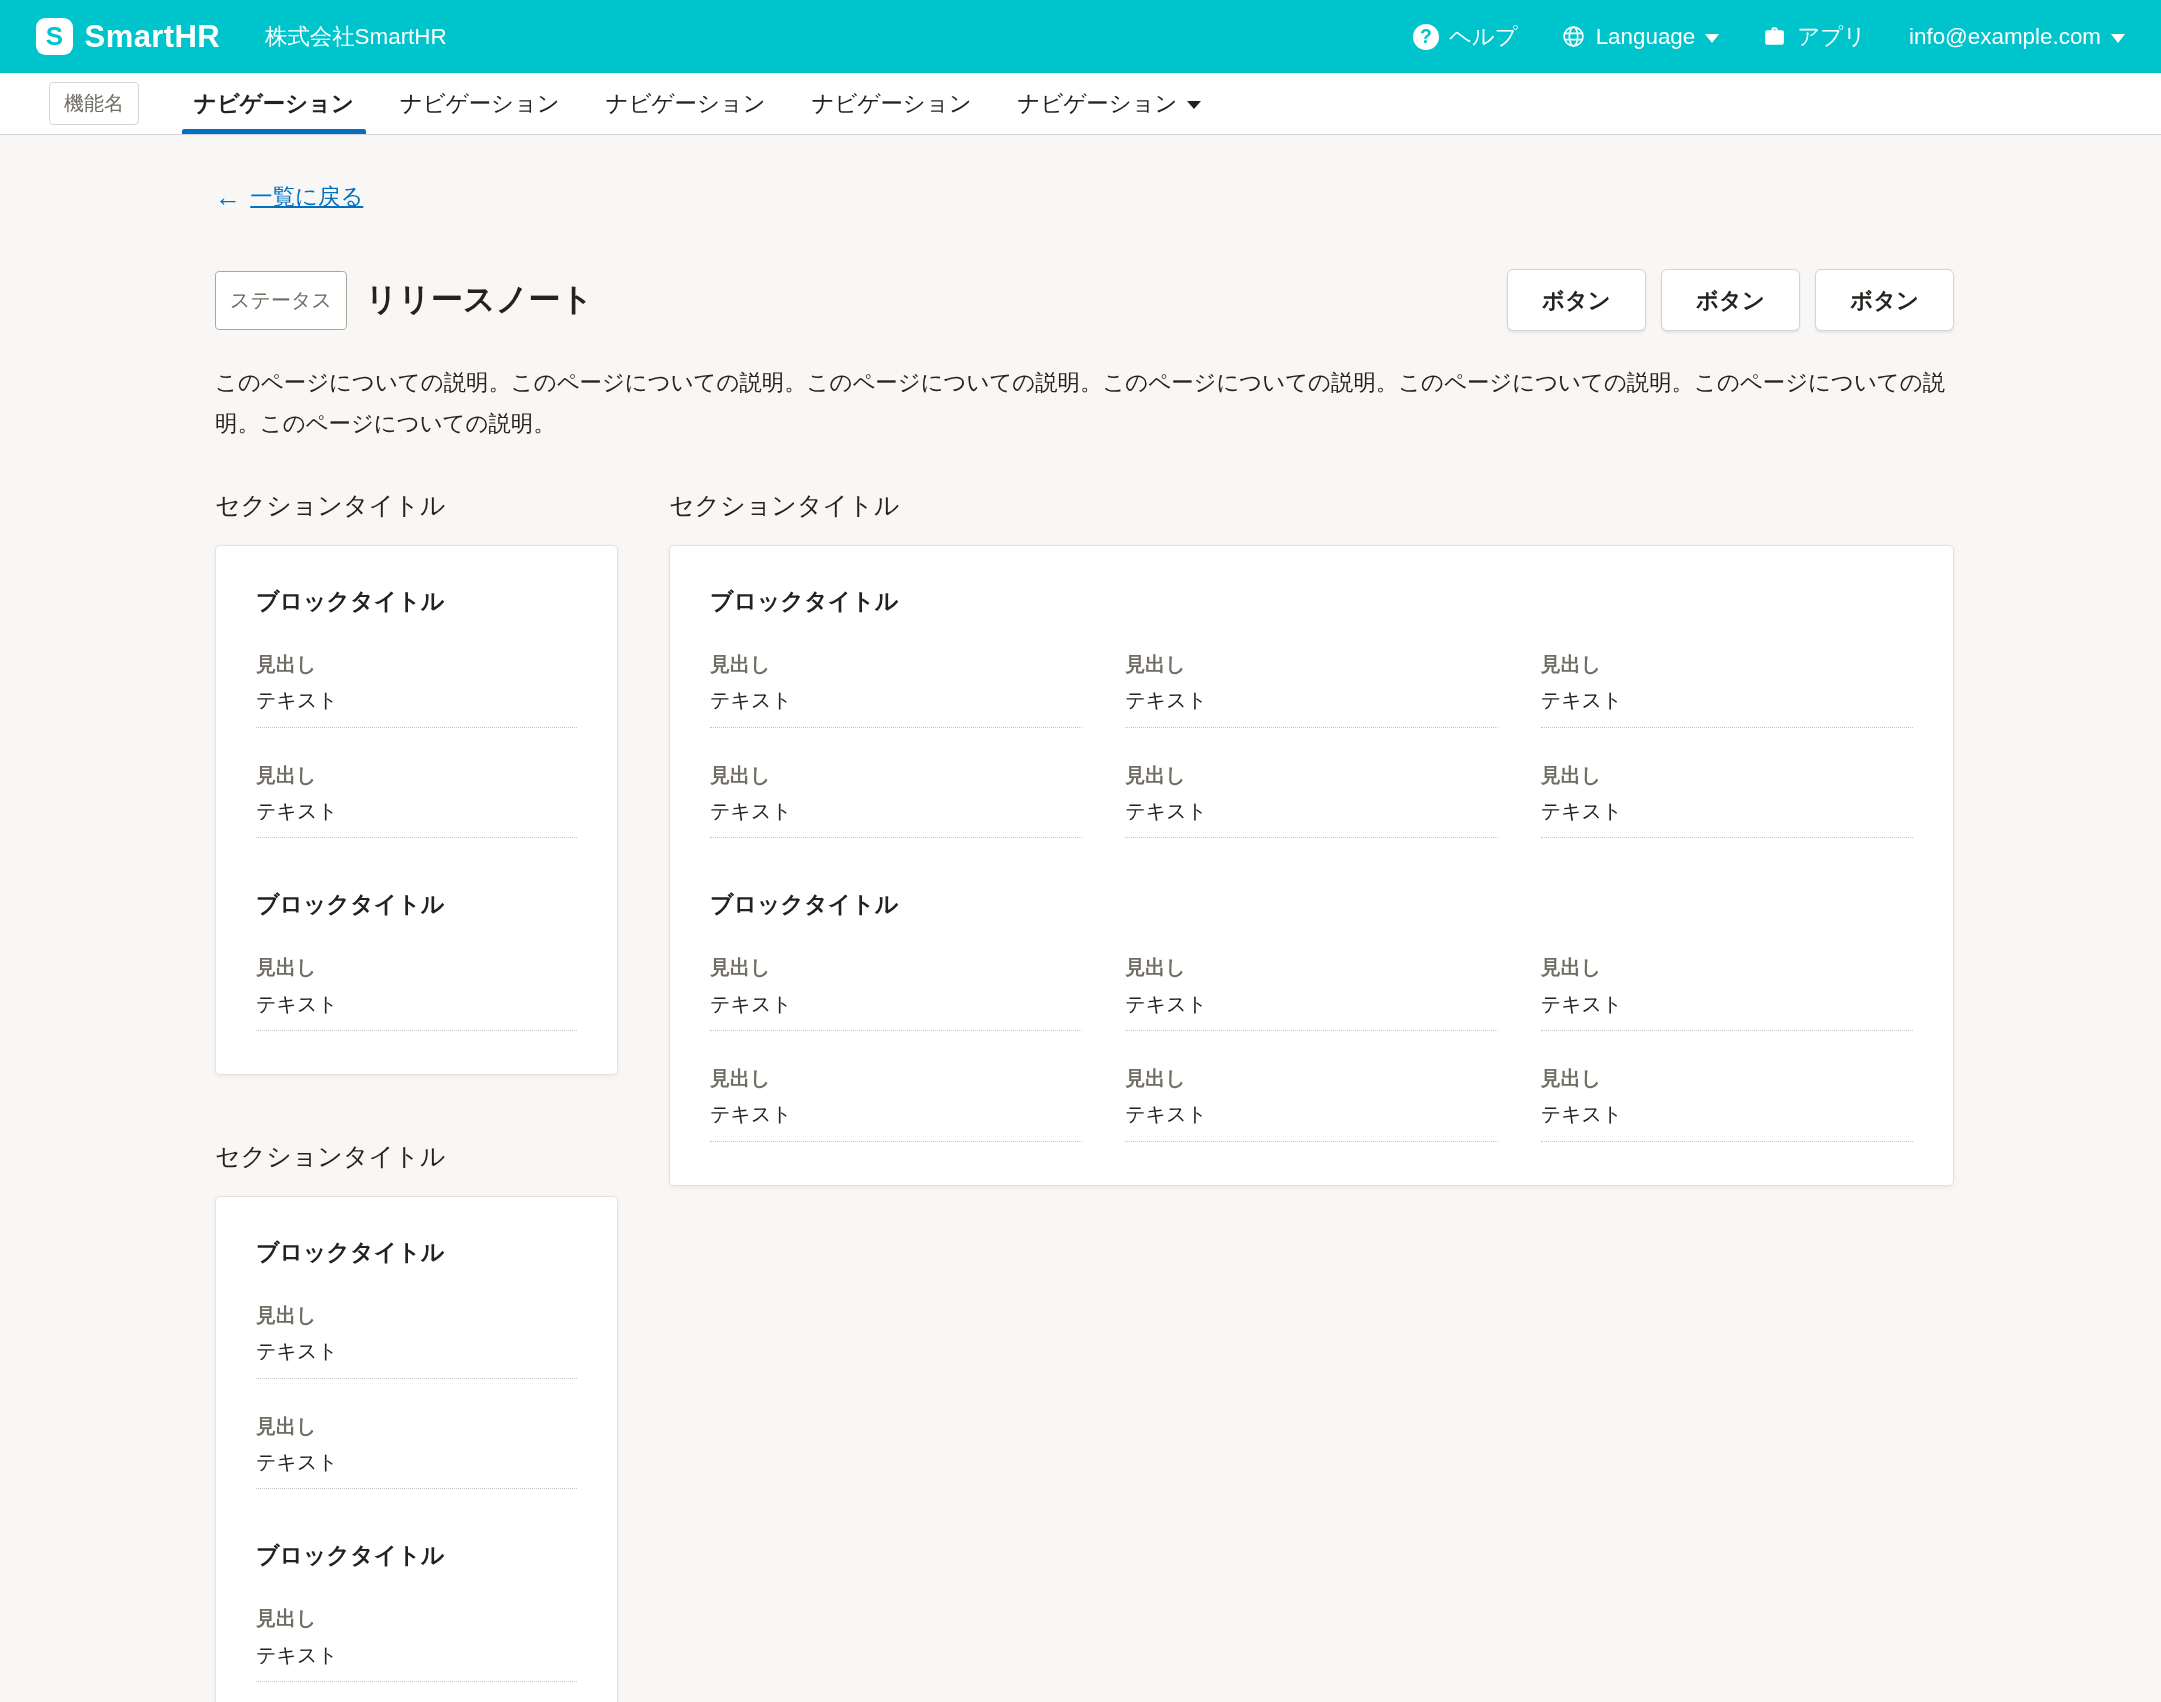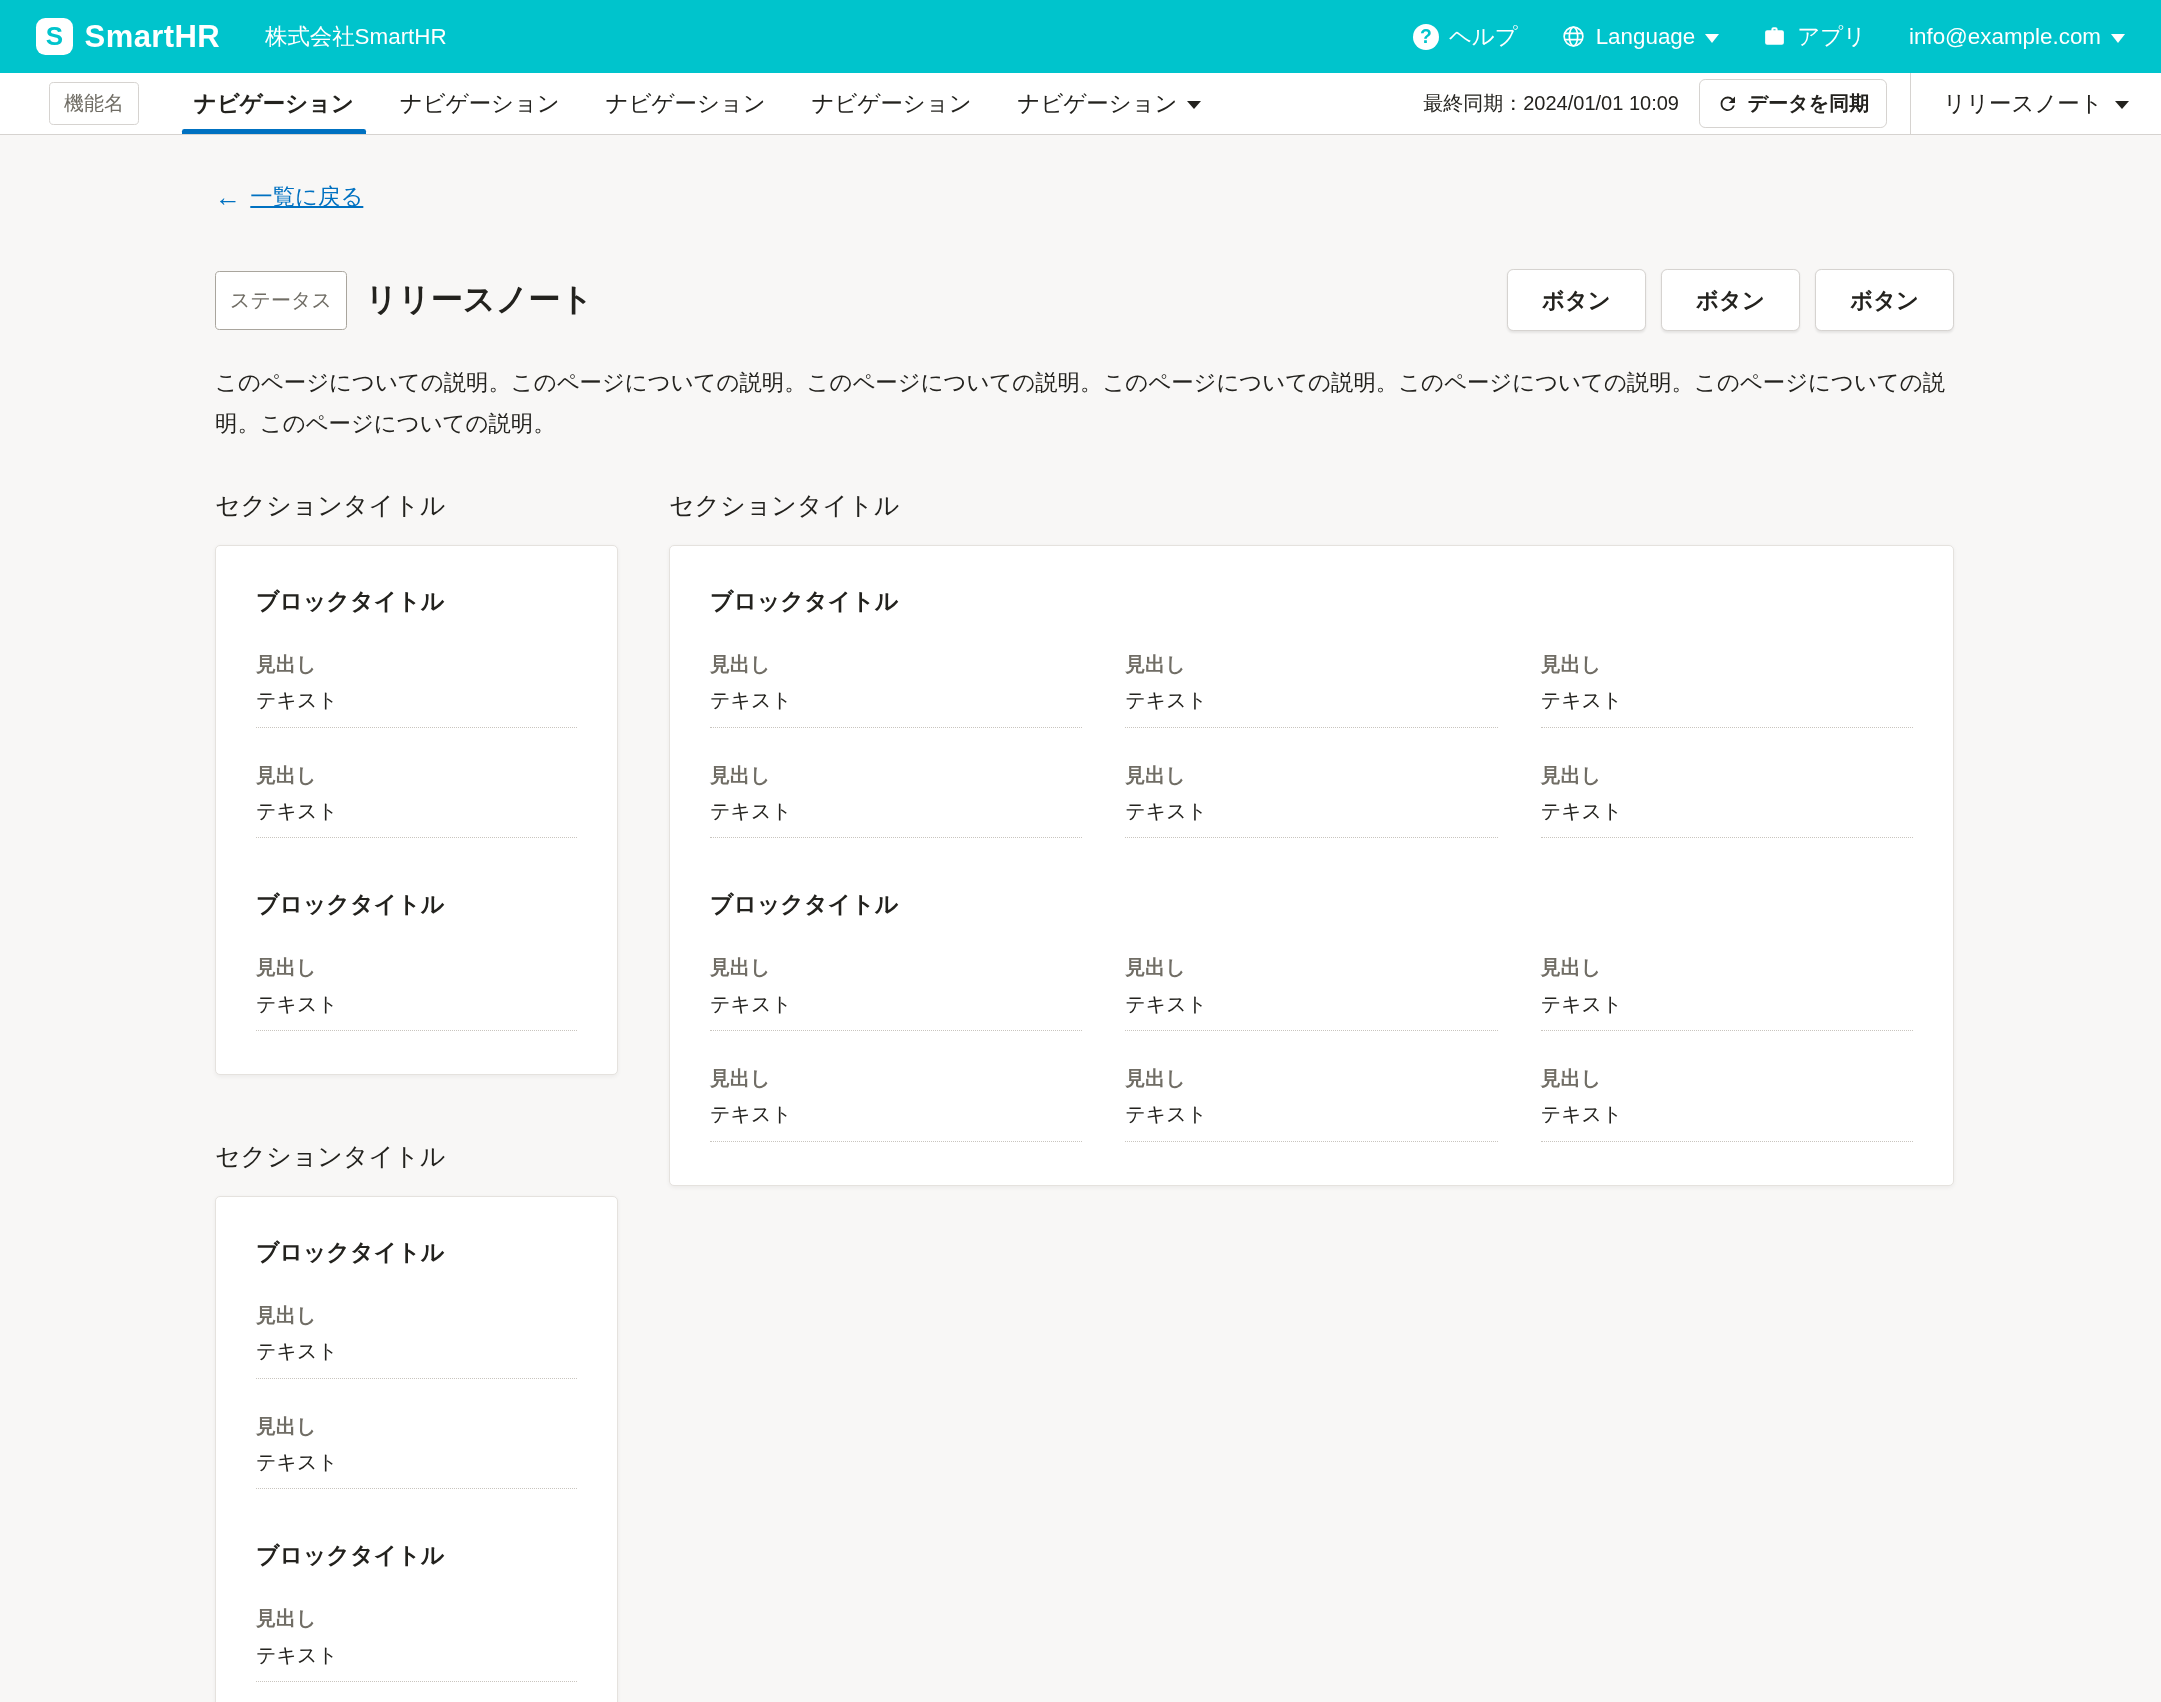--- a/index.html
+++ b/index.html
@@ -190,35 +190,20 @@
     </div>
     <div class="tab">
       <span>ナビゲーション</span>
     </div>
     <div class="tab">
       <span>ナビゲーション</span>
       <span class="caret"></span>
     </div>
   </div>
 
-  <div class="nav-right">
-    <span class="sync-info">最終同期：2024/01/01 10:09</span>
-    <button class="sync-button">
-      <span style="display:flex;">
-        <svg width="21.6" height="21.6" viewBox="0 0 24 24" fill="#23221e">
-          <path d="M17.65 6.35A7.95 7.95 0 0 0 12 4a8 8 0 1 0 7.73 10h-2.08A6 6 0 1 1 12 6c1.66 0 3.14.69 4.22 1.78L13 11h7V4l-2.35 2.35z"></path>
-        </svg>
-      </span>
-      <span>データを同期</span>
-    </button>
-    <div class="release-notes">
-      <span>リリースノート</span>
-      <span class="caret"></span>
-    </div>
-  </div>
 </nav>
 
 <main class="main">
 
   <a class="back-link">
     <span class="back-arrow">←</span>
     <span class="back-label">一覧に戻る</span>
   </a>
 
   <div class="title-row">

